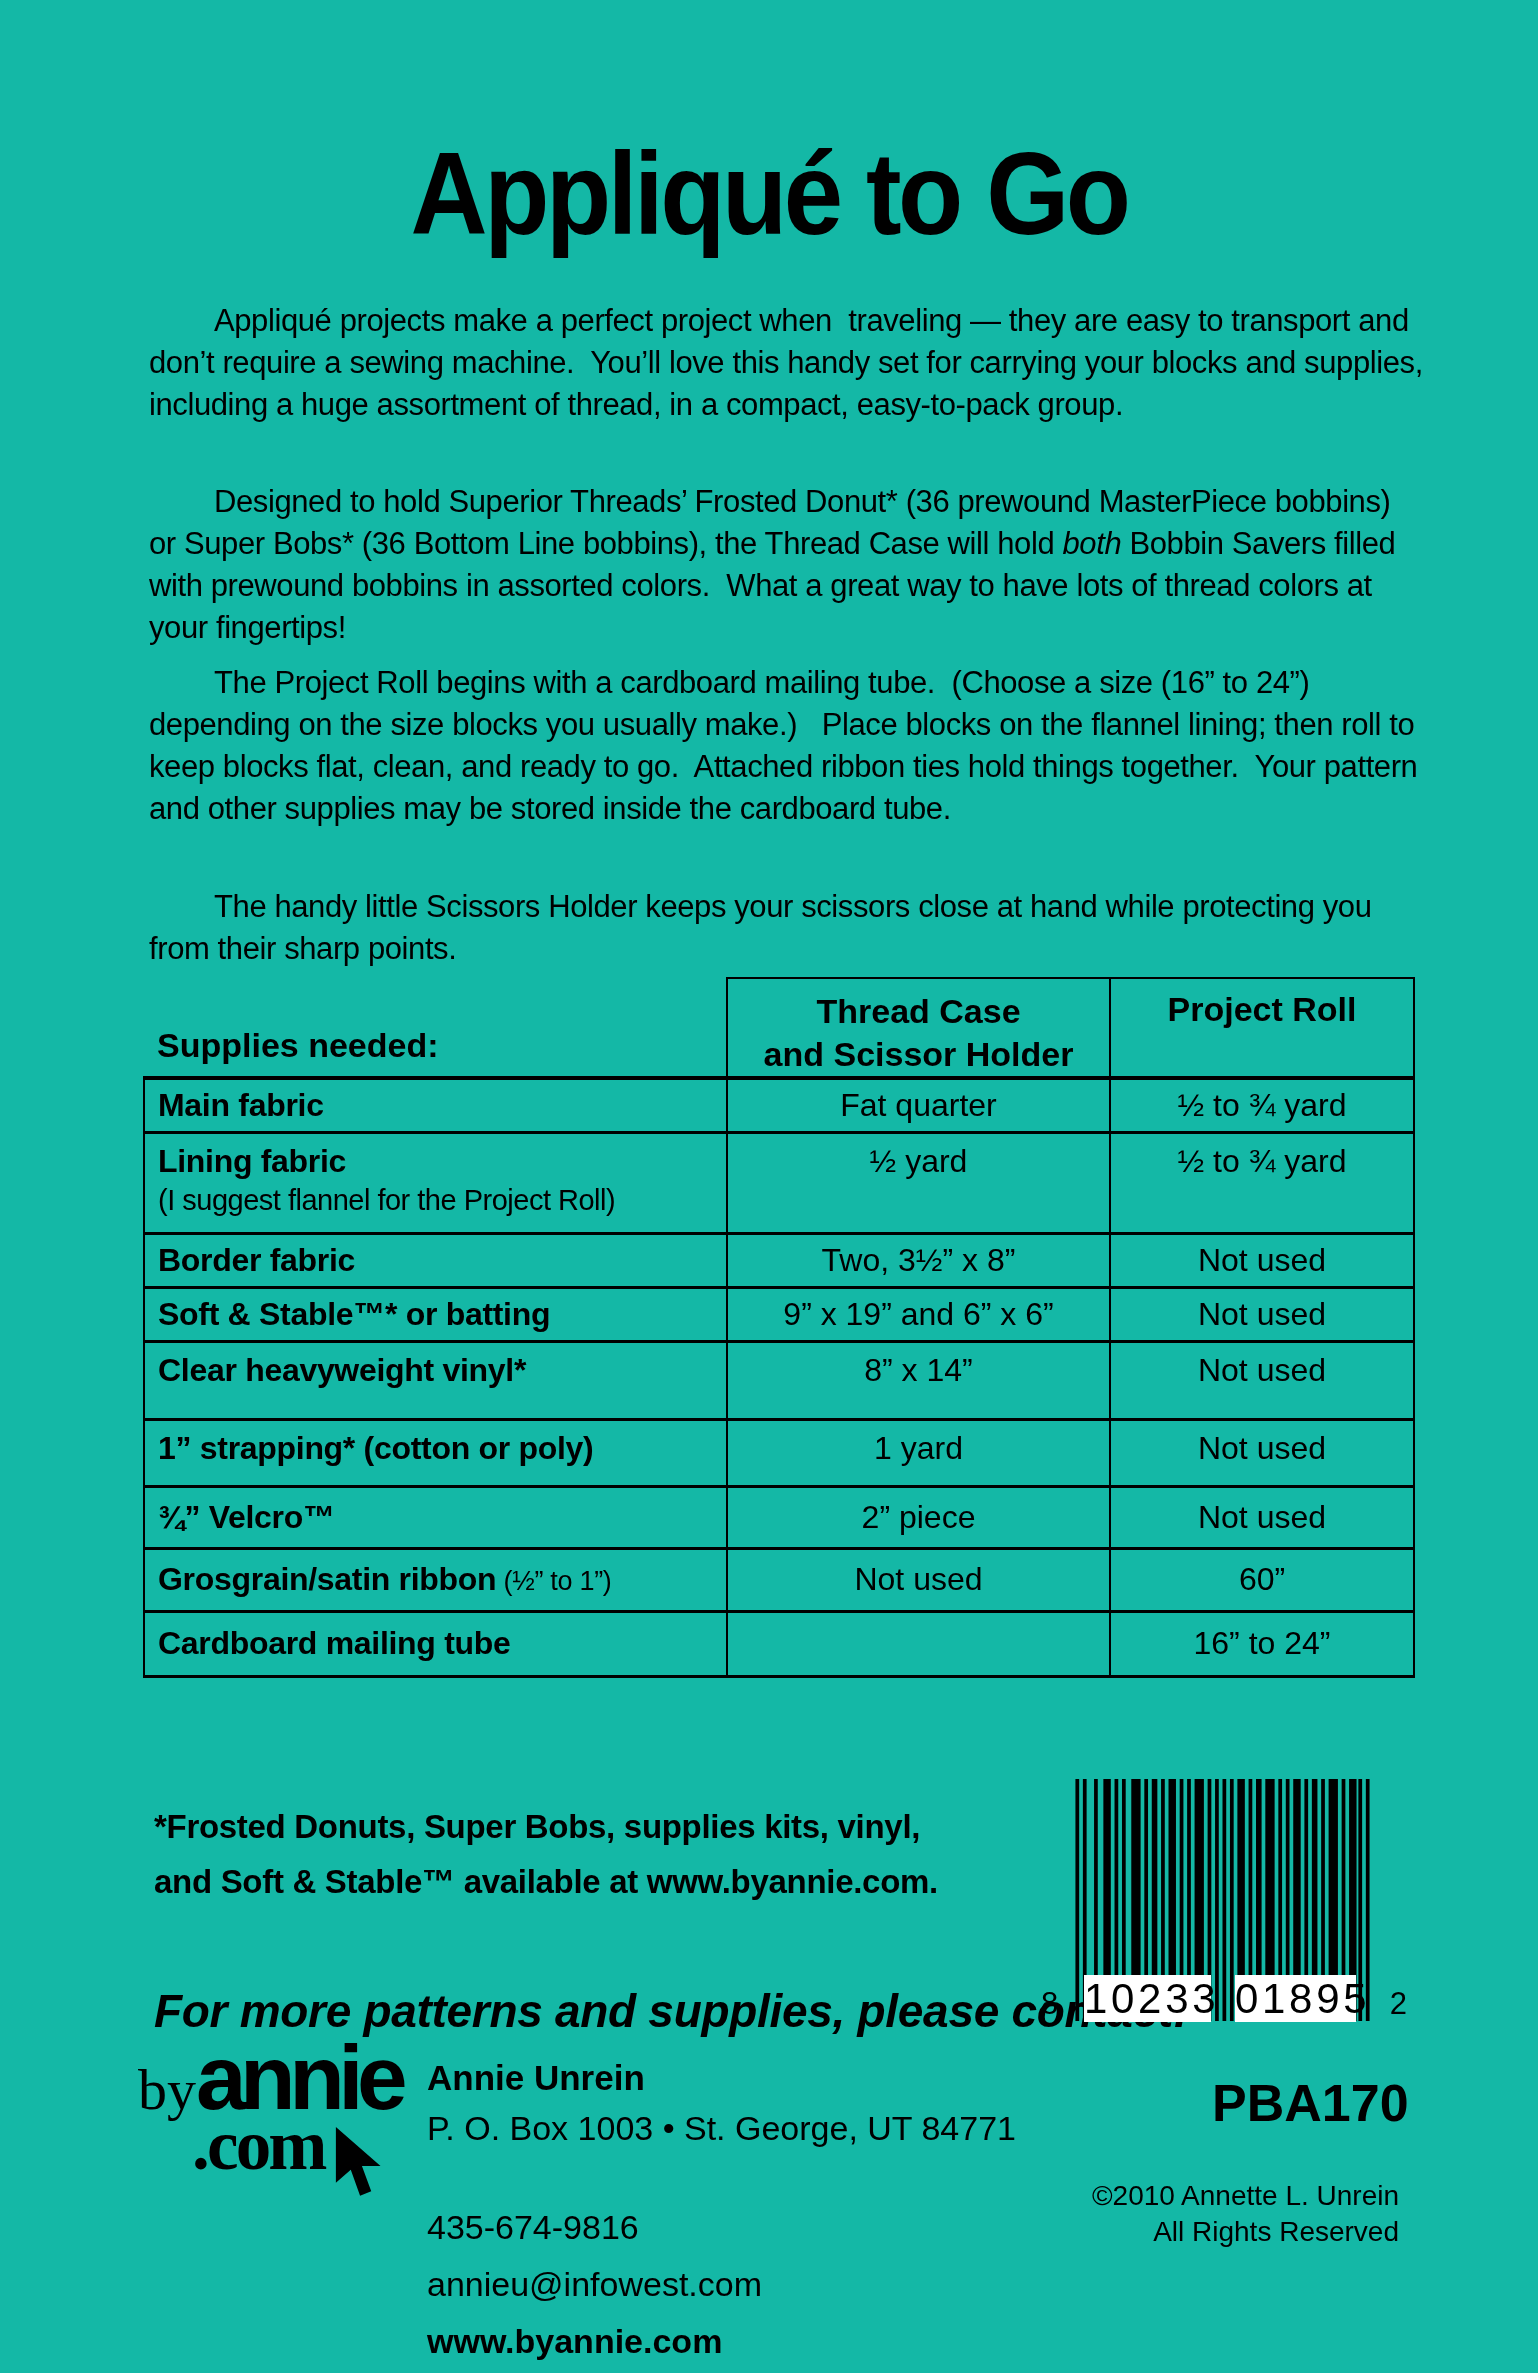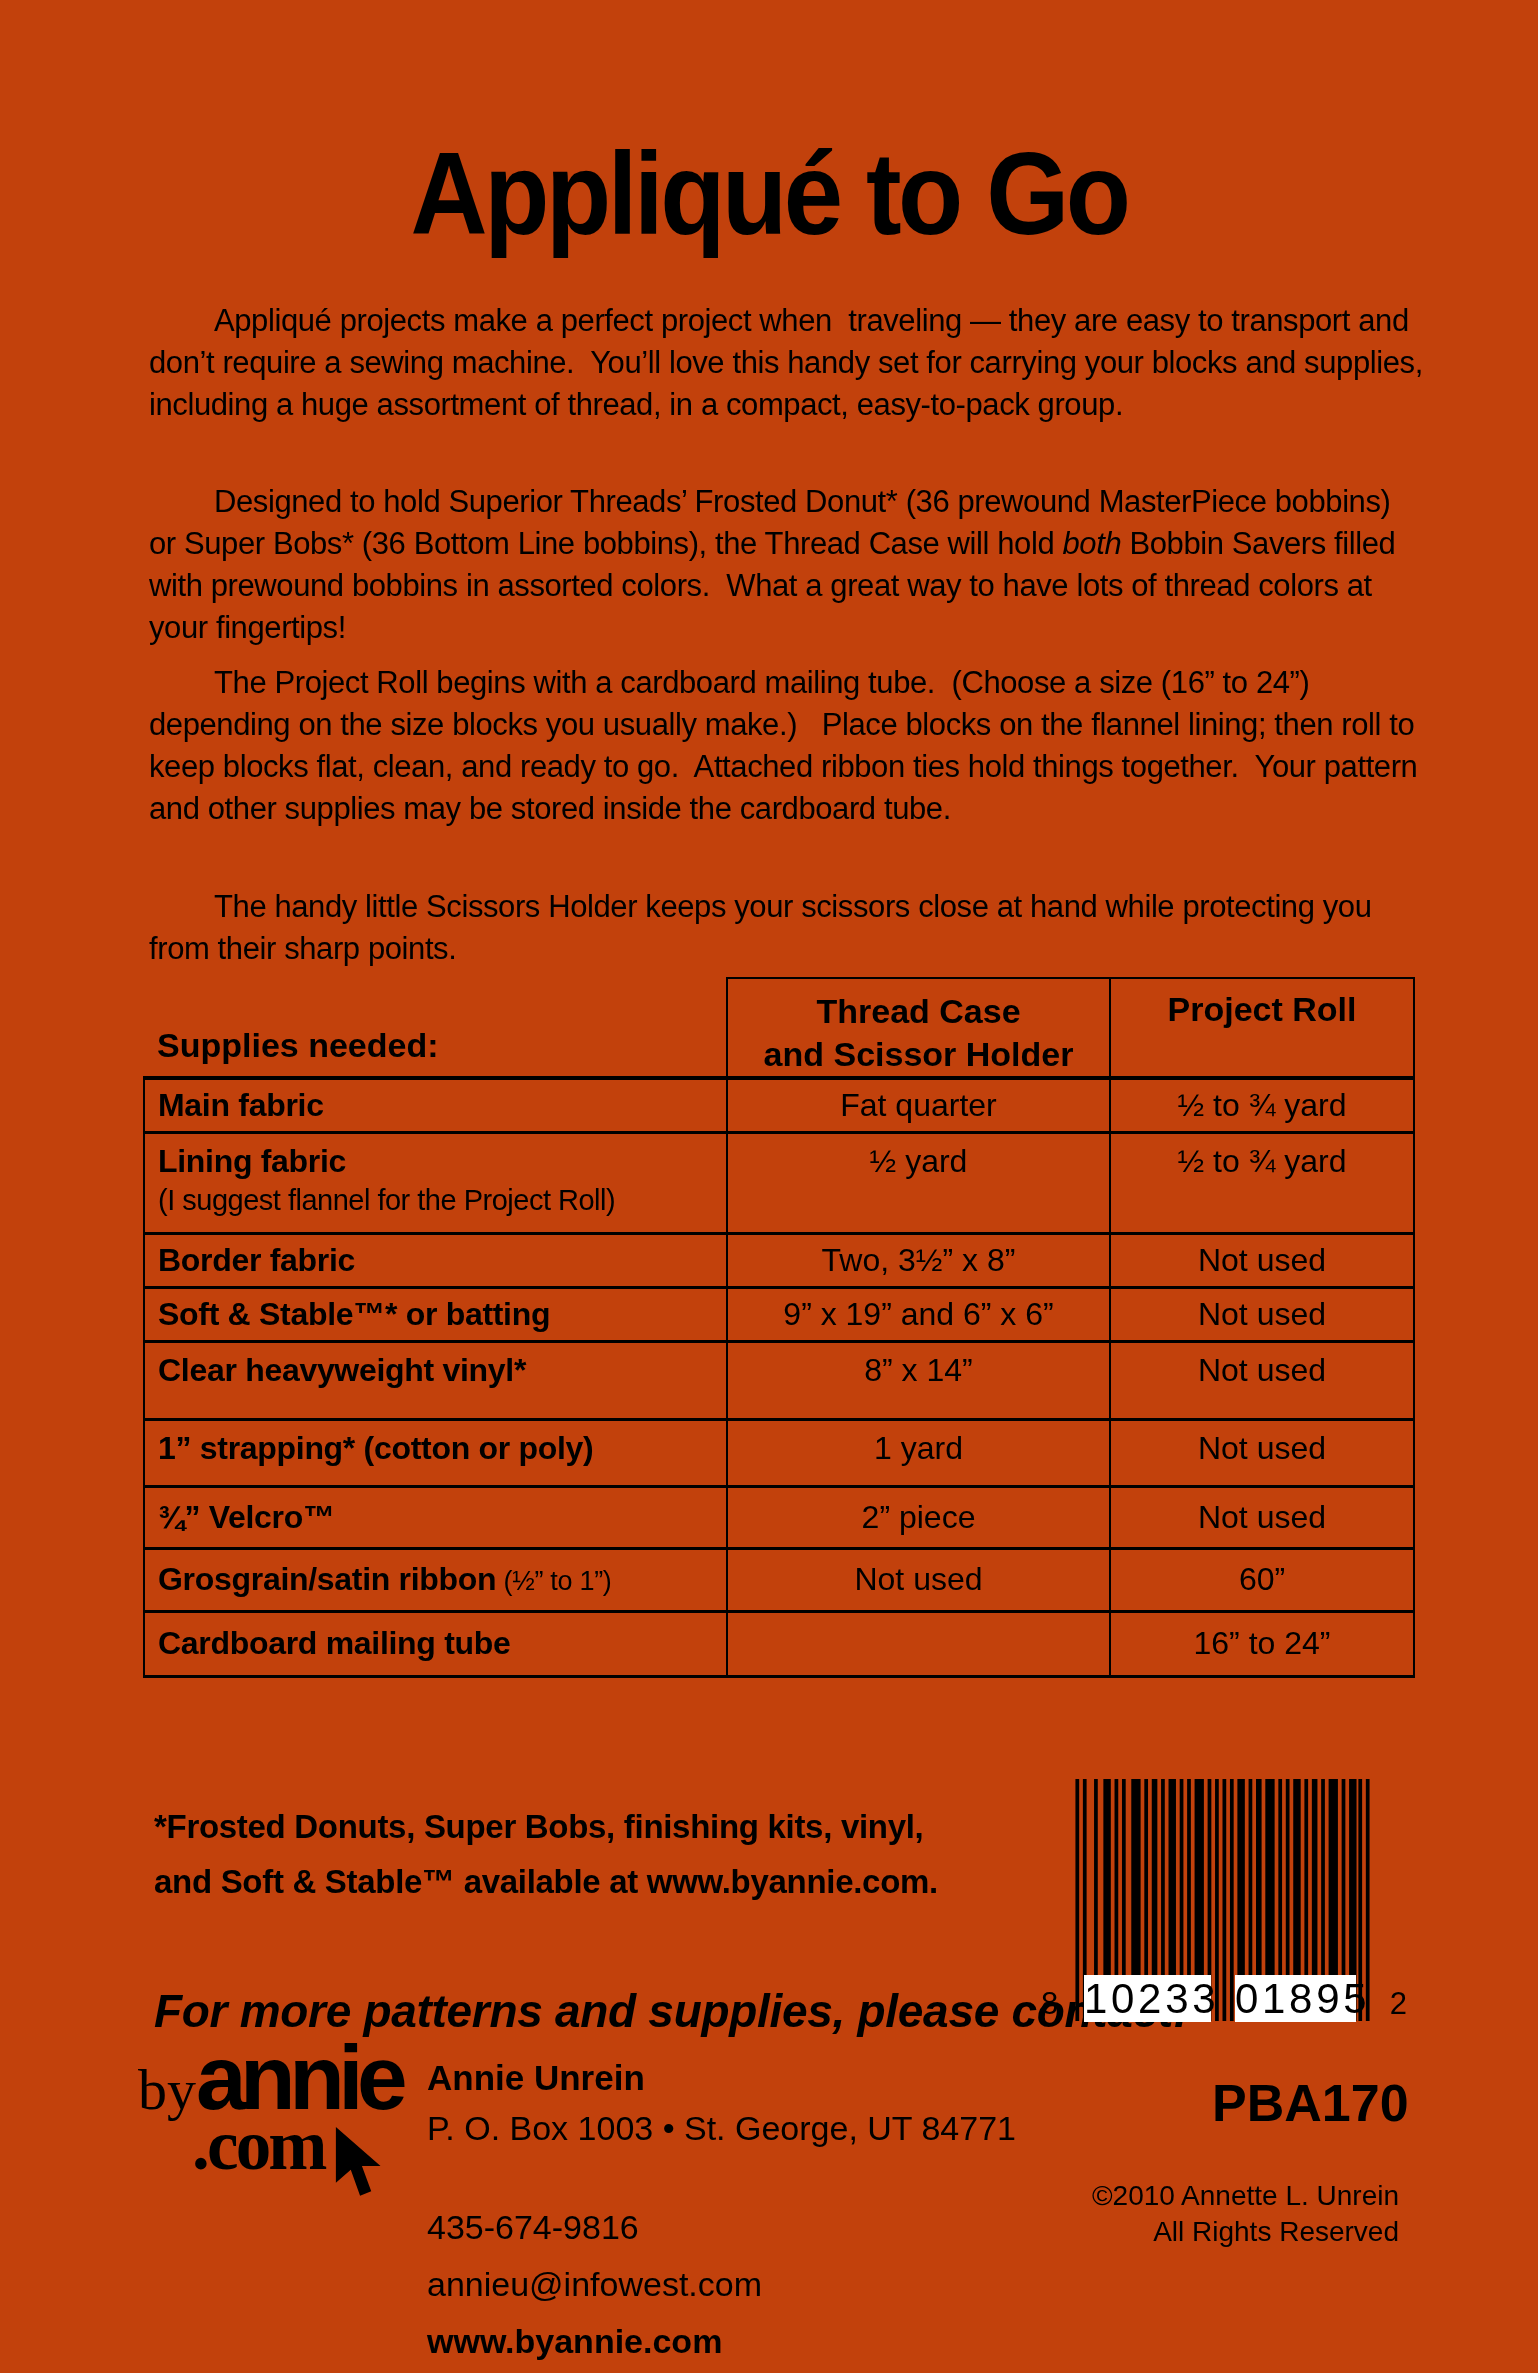--- a/index.html
+++ b/index.html
@@ -1,19 +1,19 @@
 <!DOCTYPE html>
 <html style="font-size:15px"><head>
 <meta charset="utf-8">
 <title>Appliqué to Go</title>
 <style>
   html,body{margin:0;padding:0;background:#888;}
   .page{
     position:relative;width:1538px;height:2373px;margin:0 auto;
-    background:#c2410c;color:#000;overflow:hidden;
+    background:#14b8a6;color:#000;overflow:hidden;
     font-family:"Liberation Sans", sans-serif;
   }
   .page-title{
     position:absolute;top:127px;left:0;width:1538px;margin:0;
     text-align:center;font-size:116px;font-weight:bold;letter-spacing:-3.7px;
     transform:scaleX(0.92);transform-origin:center;
     font-family:"Liberation Sans", sans-serif;
   }
   .para{
     position:absolute;left:149px;width:1275px;margin:0;
@@ -166,21 +166,21 @@
         </tr>
         <tr>
           <td class="c-label"><span>Cardboard mailing tube</span></td>
           <td class="c-val"></td>
           <td class="c-val">16” to 24”</td>
         </tr>
       </tbody>
   </table>
 
   <div class="footnote">
-    <span>*Frosted Donuts, Super Bobs, finishing kits, vinyl,</span>
+    <span>*Frosted Donuts, Super Bobs, supplies kits, vinyl,</span>
     <span>and Soft &amp; Stable™ available at www.byannie.com.</span>
   </div>
 
   <p class="contact-heading">For more patterns and supplies, please contact:</p>
 
   <div class="logo">
     <div class="logo-line1">
       <span class="logo-by">by</span><span class="logo-annie">annie</span>
     </div>
     <div class="logo-line2">

